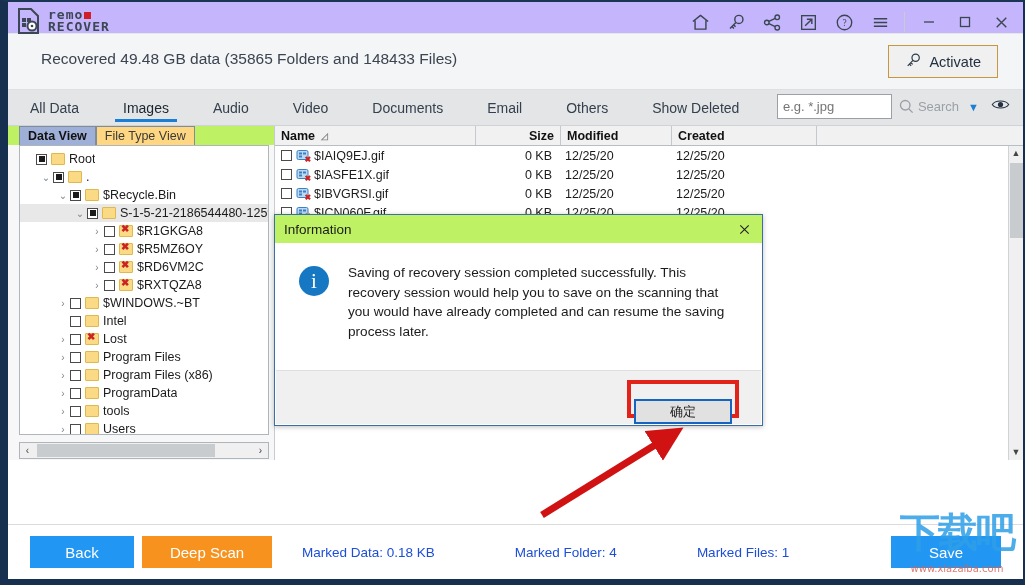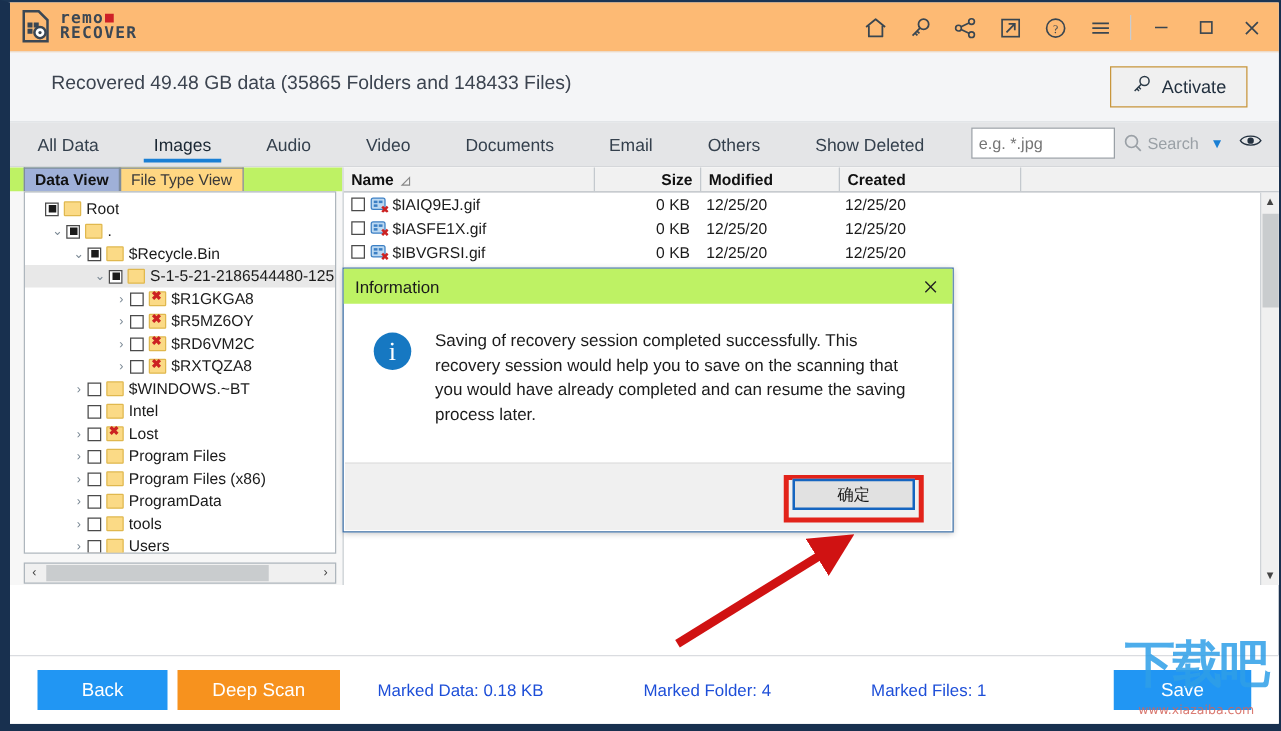--- a/index.html
+++ b/index.html
@@ -17,21 +17,21 @@
     position:absolute; left:0; top:0; width:1025px; height:585px;
     background:#ffffff;
     border-left:8px solid #18304f;
     border-bottom:6px solid #18304f;
     border-right:2px solid #18304f;
     border-top:2px solid #1b3554;
   }
 
   
   .titlebar {
-    position:relative; height:40px; background:#fdba74;
+    position:relative; height:32px; background:#c4b5fd;
     border-bottom:1px solid #e6e6e6;
   }
   .logo { position:absolute; left:8px; top:5px; display:flex; align-items:center; gap:6px; }
   .logo-glyph { width:26px; height:28px; position:relative; }
   .logo-text { line-height:12px; }
   .logo-line1, .logo-line2 {
     font-family: "DejaVu Sans Mono", monospace;
     font-weight:bold; color:#3b4754; letter-spacing:1px;
   }
   .logo-line1 { font-size:13px; }
@@ -213,21 +213,21 @@
   .dlg-msg { margin-left:19px; font-size:13.6px; line-height:19.5px; color:#1b1b1b; }
   .dlg-footer {
     position:absolute; left:1px; right:1px; bottom:1px; height:54px;
     background:#f0f0f0; border-top:1px solid #dfdfdf;
   }
   .ok-hl {
     position:absolute; right:22px; top:9px; width:112px; height:38px;
     border:4px solid #e2231a; box-sizing:border-box;
   }
   .ok-btn {
-    position:absolute; right:29px; top:12px; width:98px; height:25px;
+    position:absolute; right:29px; top:28px; width:98px; height:25px;
     background:#e1e1e1; border:2px solid #1565c0;
     display:flex; align-items:center; justify-content:center;
     font-size:13px; color:#1b1b1b; cursor:pointer;
   }
 
   
   .arrow-svg { position:absolute; left:520px; top:425px; z-index:45; pointer-events:none; }
 
   
   .watermark {

